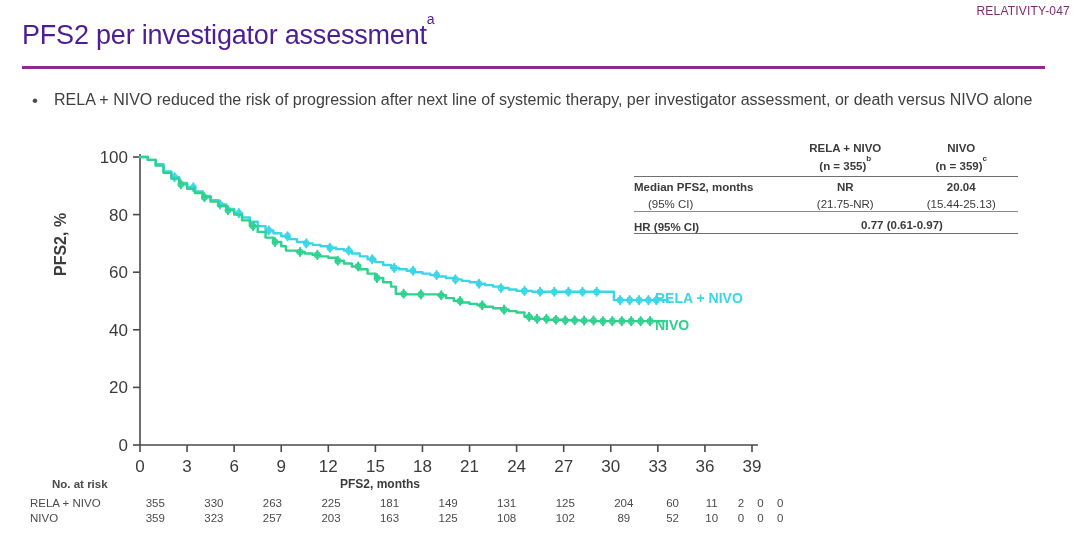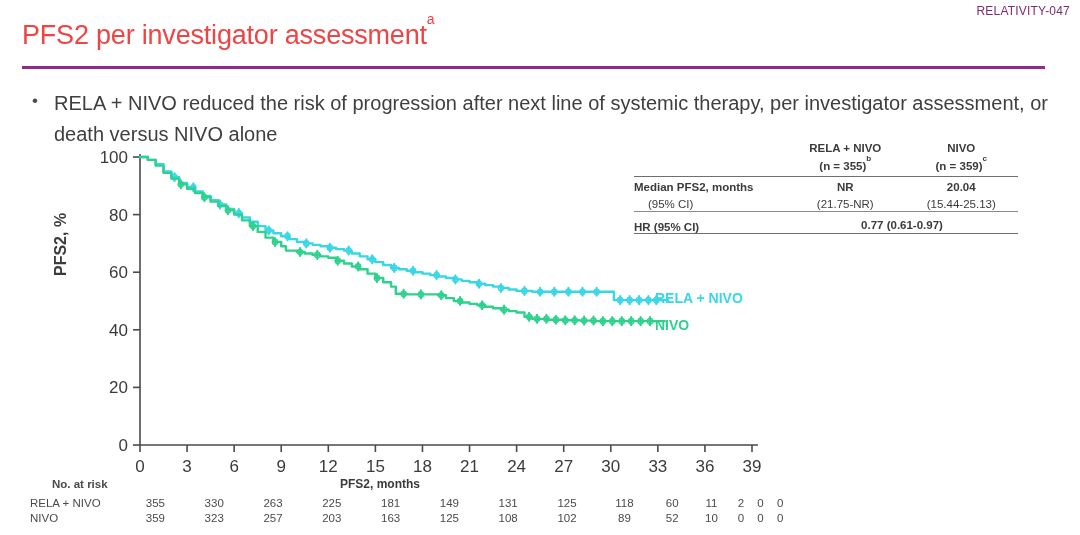--- a/index.html
+++ b/index.html
@@ -11,38 +11,38 @@
     overflow:hidden;
     position:relative;
   }
   .deck-code{
     position:absolute;top:4px;right:10px;
     font-size:12px;letter-spacing:.2px;
     color:#7d2a72;
   }
   .slide-title{
     position:absolute;left:22px;top:20px;
-    font-size:27px;font-weight:400;color:#ef4444;
+    font-size:27px;font-weight:400;color:#4c1d95;
     letter-spacing:-.2px;white-space:nowrap;
   }
   .slide-title sup{font-size:14px;top:-.75em;position:relative;}
   .title-rule{
     position:absolute;left:22px;top:66px;width:1023px;height:3px;
     background:#8e2b8c;
   }
   .bullet-row{
     position:absolute;left:28px;top:88px;width:1030px;
     display:flex;align-items:flex-start;
   }
   .bullet-dot{
     font-size:17px;line-height:26px;color:#4a4a4a;
     width:22px;flex:0 0 22px;text-align:left;padding-left:4px;
   }
   .bullet-text{
-    font-size:20px;line-height:31px;color:#3f3f3f;font-weight:400;
+    font-size:16px;line-height:24px;color:#3f3f3f;font-weight:400;
   }
 
   
   .stats-table{
     position:absolute;left:634px;top:142px;width:384px;
     font-size:11.5px;color:#3b3b3b;
   }
   .stats-table table{border-collapse:collapse;width:100%;}
   .stats-table th,.stats-table td{padding:0;font-weight:400;}
   .sg-head td{
@@ -315,21 +315,21 @@
         <tr>
           <td class="rlabel">RELA + NIVO</td>
           <td>355</td>
           <td>330</td>
           <td>263</td>
           <td>225</td>
           <td>181</td>
           <td>149</td>
           <td>131</td>
           <td>125</td>
-          <td>118</td>
+          <td>204</td>
           <td>60</td>
           <td>11</td>
           <td>2</td>
           <td>0</td>
           <td>0</td>
         </tr>
         <tr>
           <td class="rlabel">NIVO</td>
           <td>359</td>
           <td>323</td>

